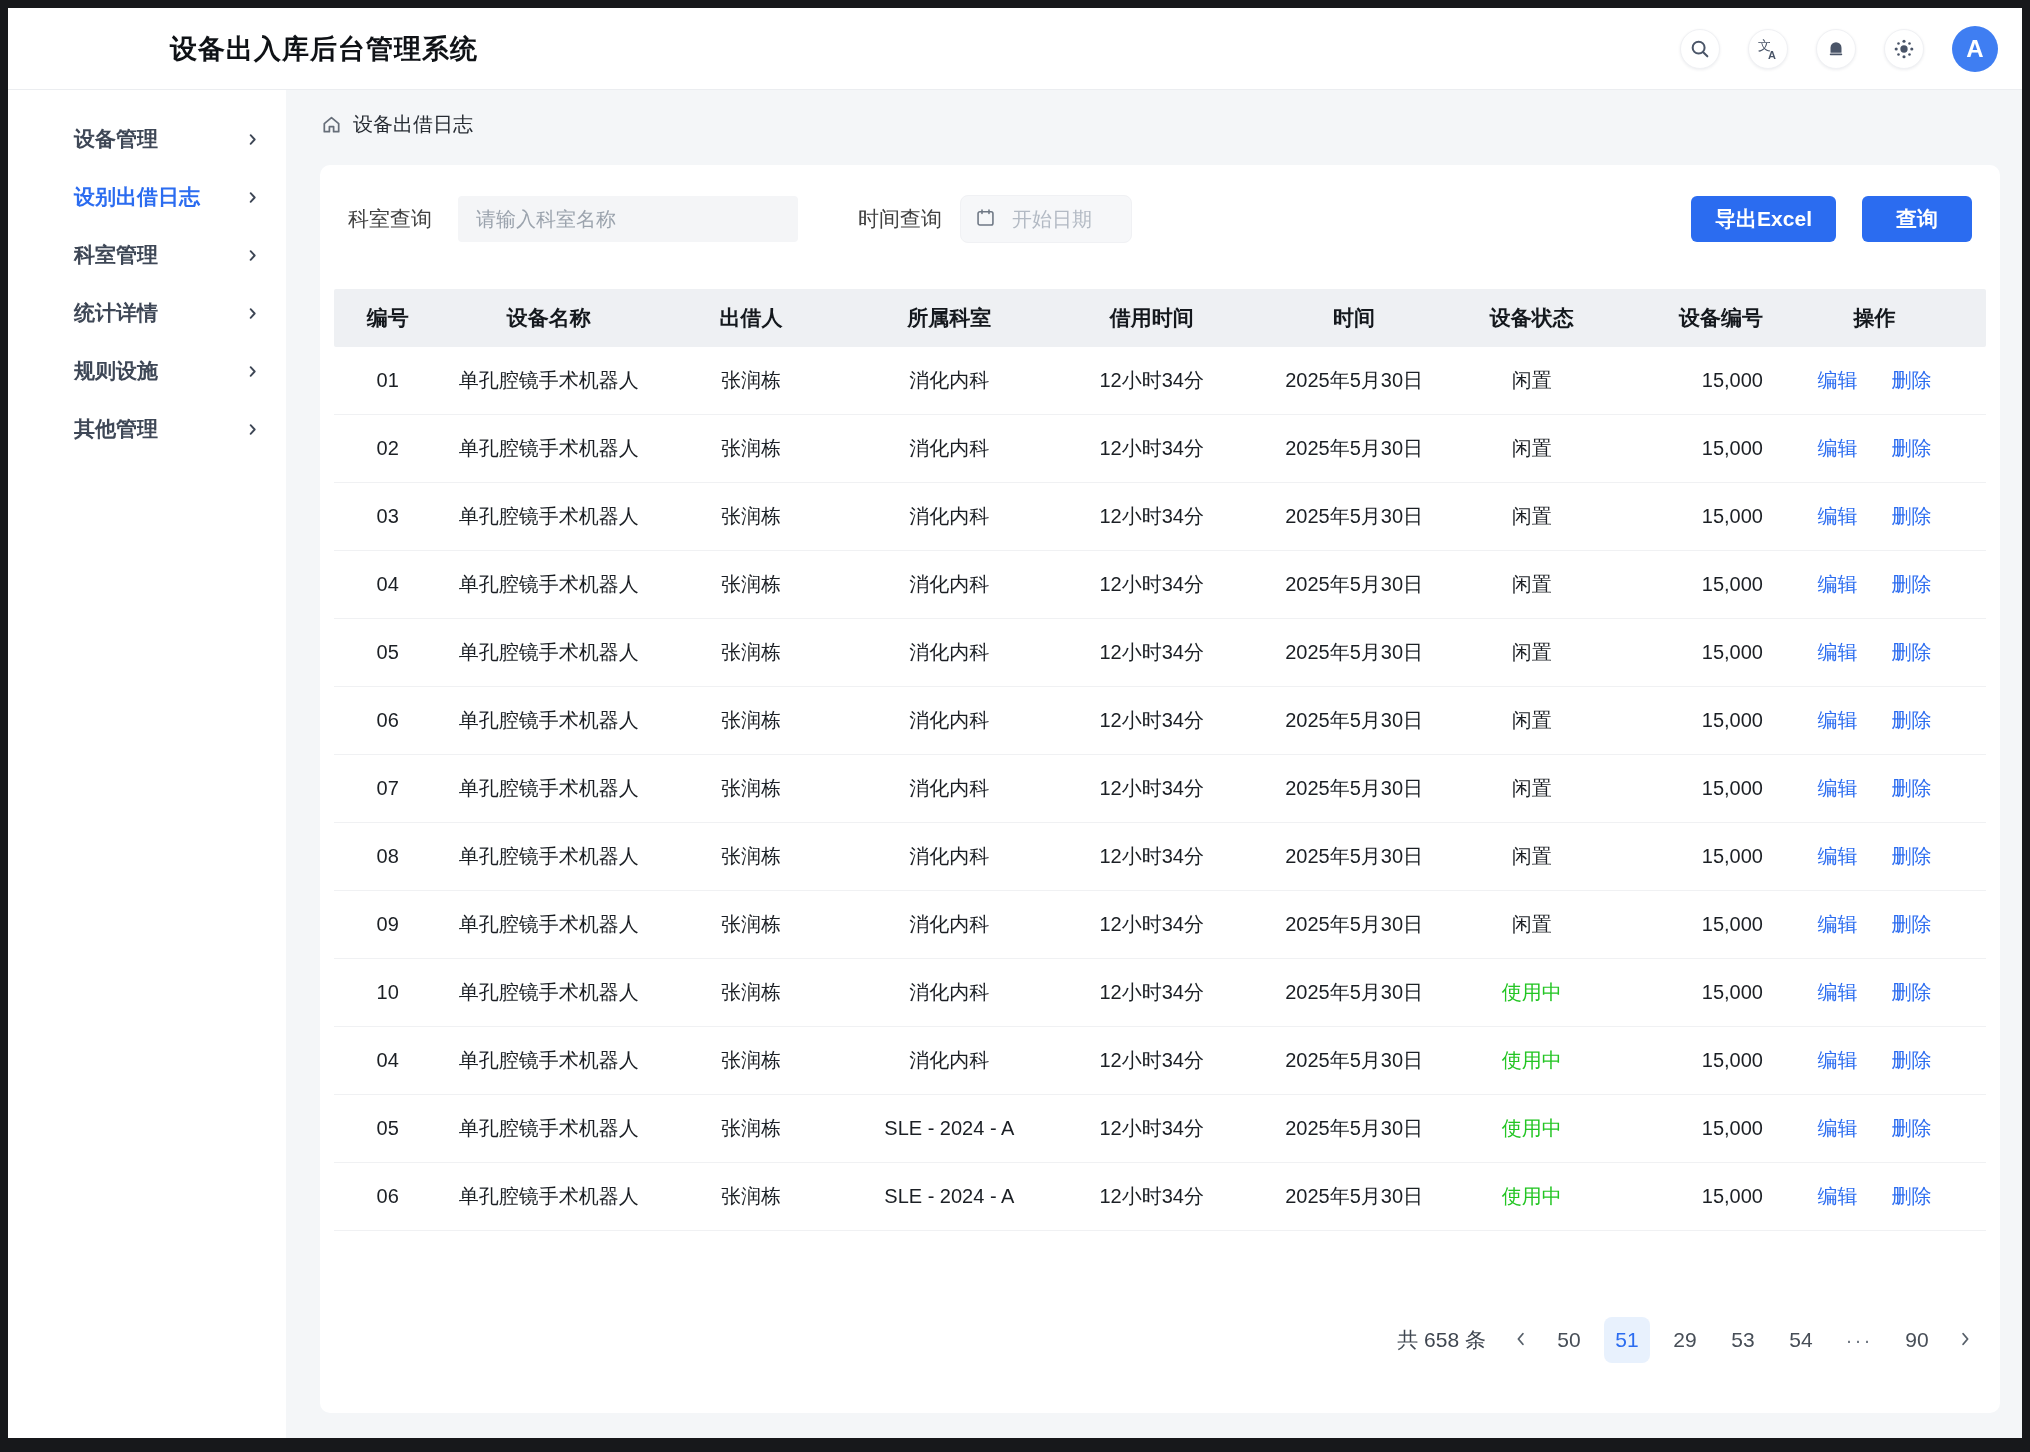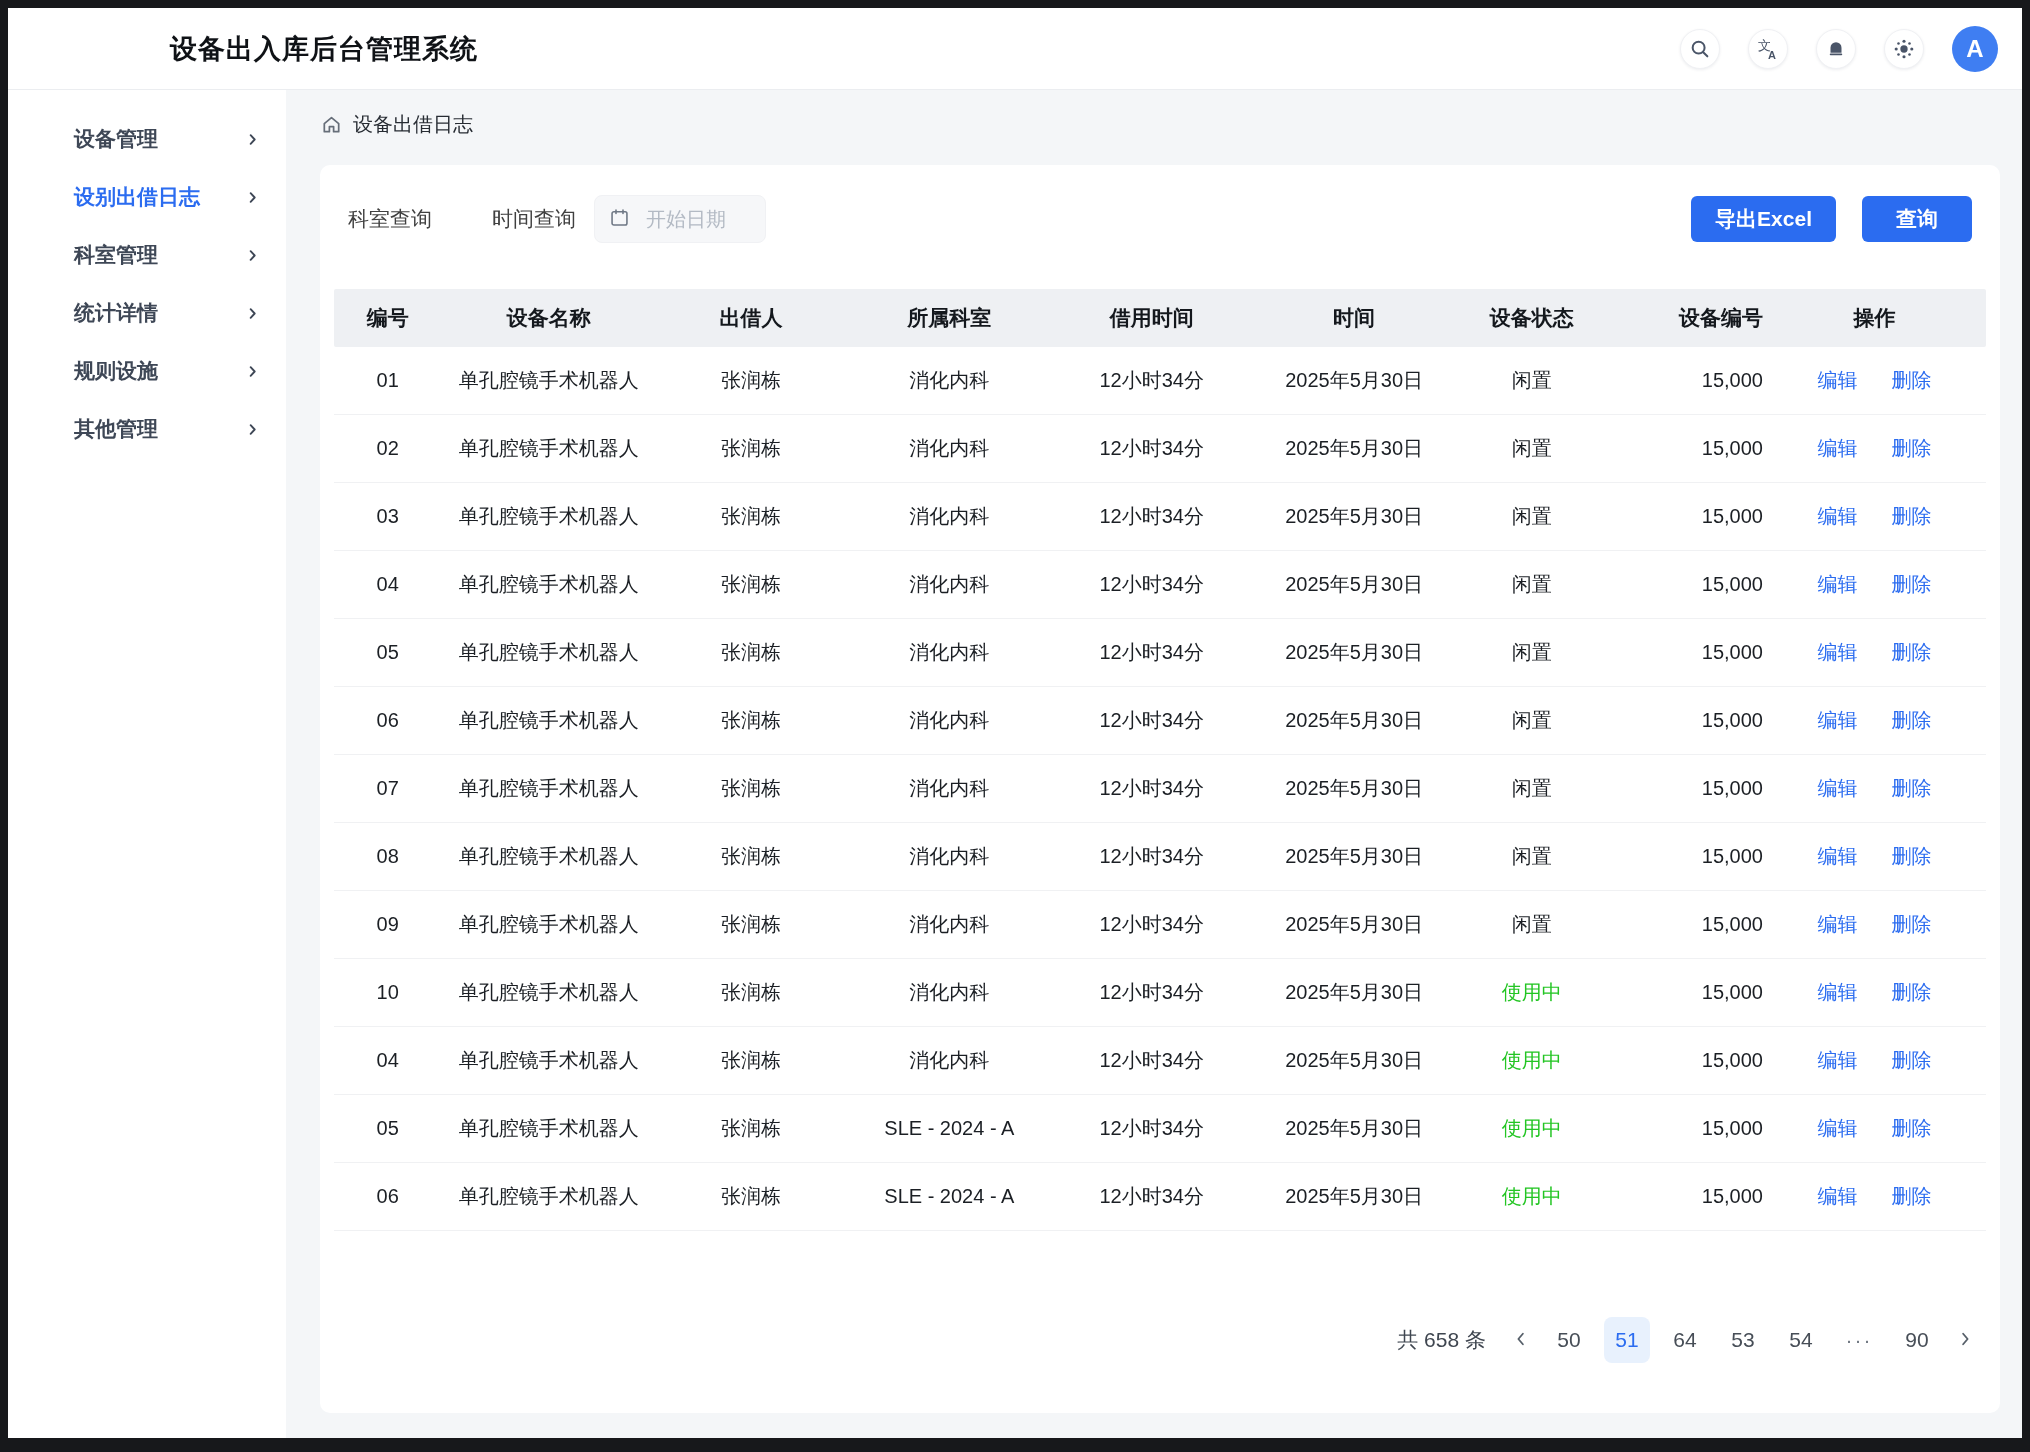--- a/index.html
+++ b/index.html
@@ -187,20 +187,21 @@
             <path d="M4.5 11 L12 4.8 L19.5 11 V19.5 H14.2 V14.2 H9.8 V19.5 H4.5 Z"></path>
           </svg>
         </span>
         <span>设备出借日志</span>
       </div>
 
       <div class="card">
 
         <div class="filter-bar">
           <span class="f-label">科室查询</span>
+          <input class="dept-input" type="text" placeholder="请输入科室名称" style="">
           <span class="f-label time-label">时间查询</span>
           <div class="date-box">
             <span>
               <svg width="21" height="21" viewBox="0 0 24 24" fill="none" stroke="#6f7885" stroke-width="1.8" stroke-linecap="round">
                 <rect x="3.5" y="5.5" width="17" height="15" rx="2"></rect>
                 <line x1="8" y1="3.5" x2="8" y2="7.5"></line>
                   <line x1="16" y1="3.5" x2="16" y2="7.5"></line>
               </svg>
             </span>
             <span class="date-ph">开始日期</span>
@@ -412,21 +413,21 @@
           <button class="pg-arrow">
             <span>
               <svg width="18" height="18" viewBox="0 0 24 24" fill="none" stroke="#555e68" stroke-width="2.4" stroke-linecap="round" stroke-linejoin="round">
                 <path d="M14.5 5 L8.5 12 L14.5 19"></path>
               </svg>
             </span>
           </button>
           <span style="display:flex;gap:12px;">
               <button class="pg">50</button>
               <button class="pg active">51</button>
-              <button class="pg">64</button>
+              <button class="pg">29</button>
               <button class="pg">53</button>
               <button class="pg">54</button>
               <button class="pg ellipsis">···</button>
               <button class="pg">90</button>
             </span>
           <button class="pg-arrow">
             <span>
               <svg width="18" height="18" viewBox="0 0 24 24" fill="none" stroke="#555e68" stroke-width="2.4" stroke-linecap="round" stroke-linejoin="round">
                 <path d="M9.5 5 L15.5 12 L9.5 19"></path>
               </svg>

